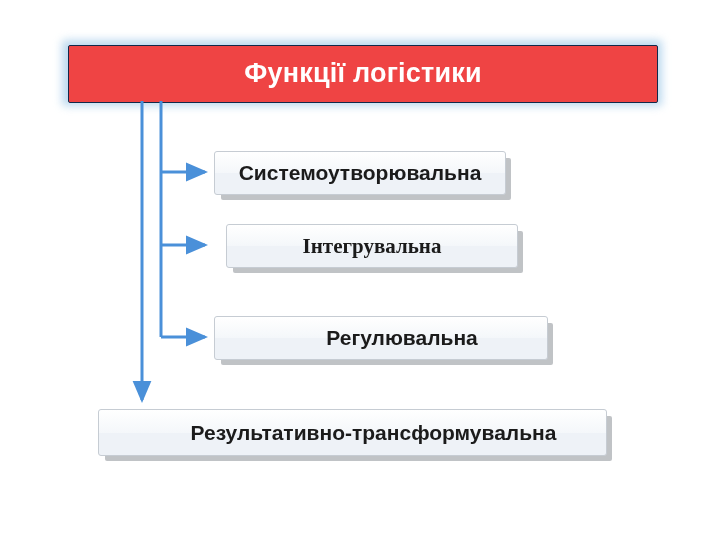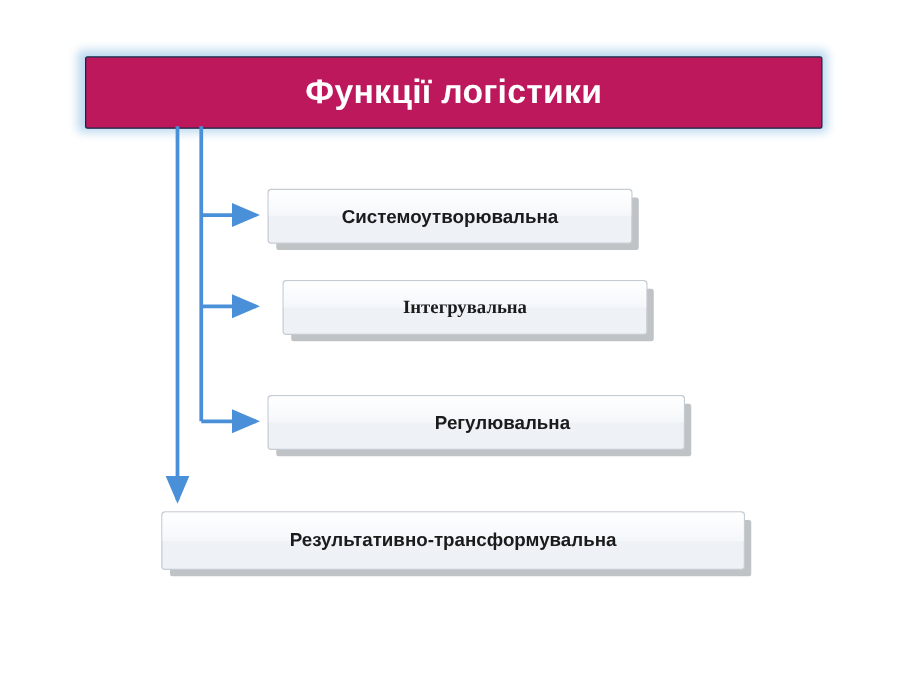--- a/index.html
+++ b/index.html
@@ -32,21 +32,21 @@
     border-radius: 3px;
     background: #bcd9ef;
     filter: blur(4px);
   }
   .title-box {
     position: absolute;
     left: 68px;
     top: 45px;
     width: 588px;
     height: 56px;
-    background: #be185d;
+    background: #ef4444;
     border: 1px solid #12294a;
     border-radius: 2px;
     display: flex;
     align-items: center;
     justify-content: center;
   }
   .title-text {
     color: #ffffff;
     font-size: 27px;
     font-weight: bold;
@@ -79,29 +79,29 @@
     left: 0; top: 0; right: 0;
     height: 50%;
     background: linear-gradient(to bottom, #ffffff 0%, #f4f7fa 100%);
     border-radius: 3px 3px 0 0;
     pointer-events: none;
   }
   .item-label {
     position: relative;
     z-index: 2;
     color: #1b1b1b;
-    font-size: 15px;
+    font-size: 21px;
     font-weight: bold;
     text-align: center;
   }
 
   #box-0 { left: 214px; top: 151px; width: 290px; height: 42px; }
   #box-1 { left: 226px; top: 224px; width: 290px; height: 42px; font-family: Liberation Serif, serif; }
   #box-2 { left: 214px; top: 316px; width: 290px; height: 42px; padding-left: 42px; }
-  #box-3 { left: 129px; top: 409px; width: 465px; height: 45px; }
+  #box-3 { left: 98px; top: 409px; width: 465px; height: 45px; padding-left: 42px; }
 </style>
 </head>
 <body>
 
 <div class="slide">
 
   <div class="title-glow"></div>
 
   <div class="title-box">
     <div class="title-text">Функції логістики</div>

